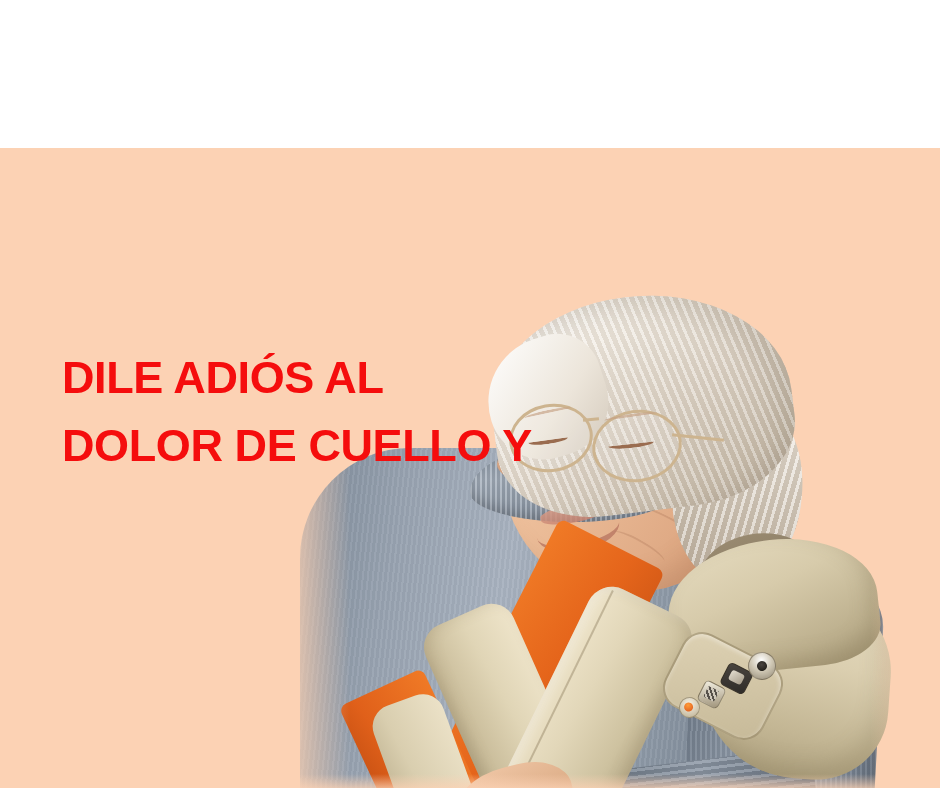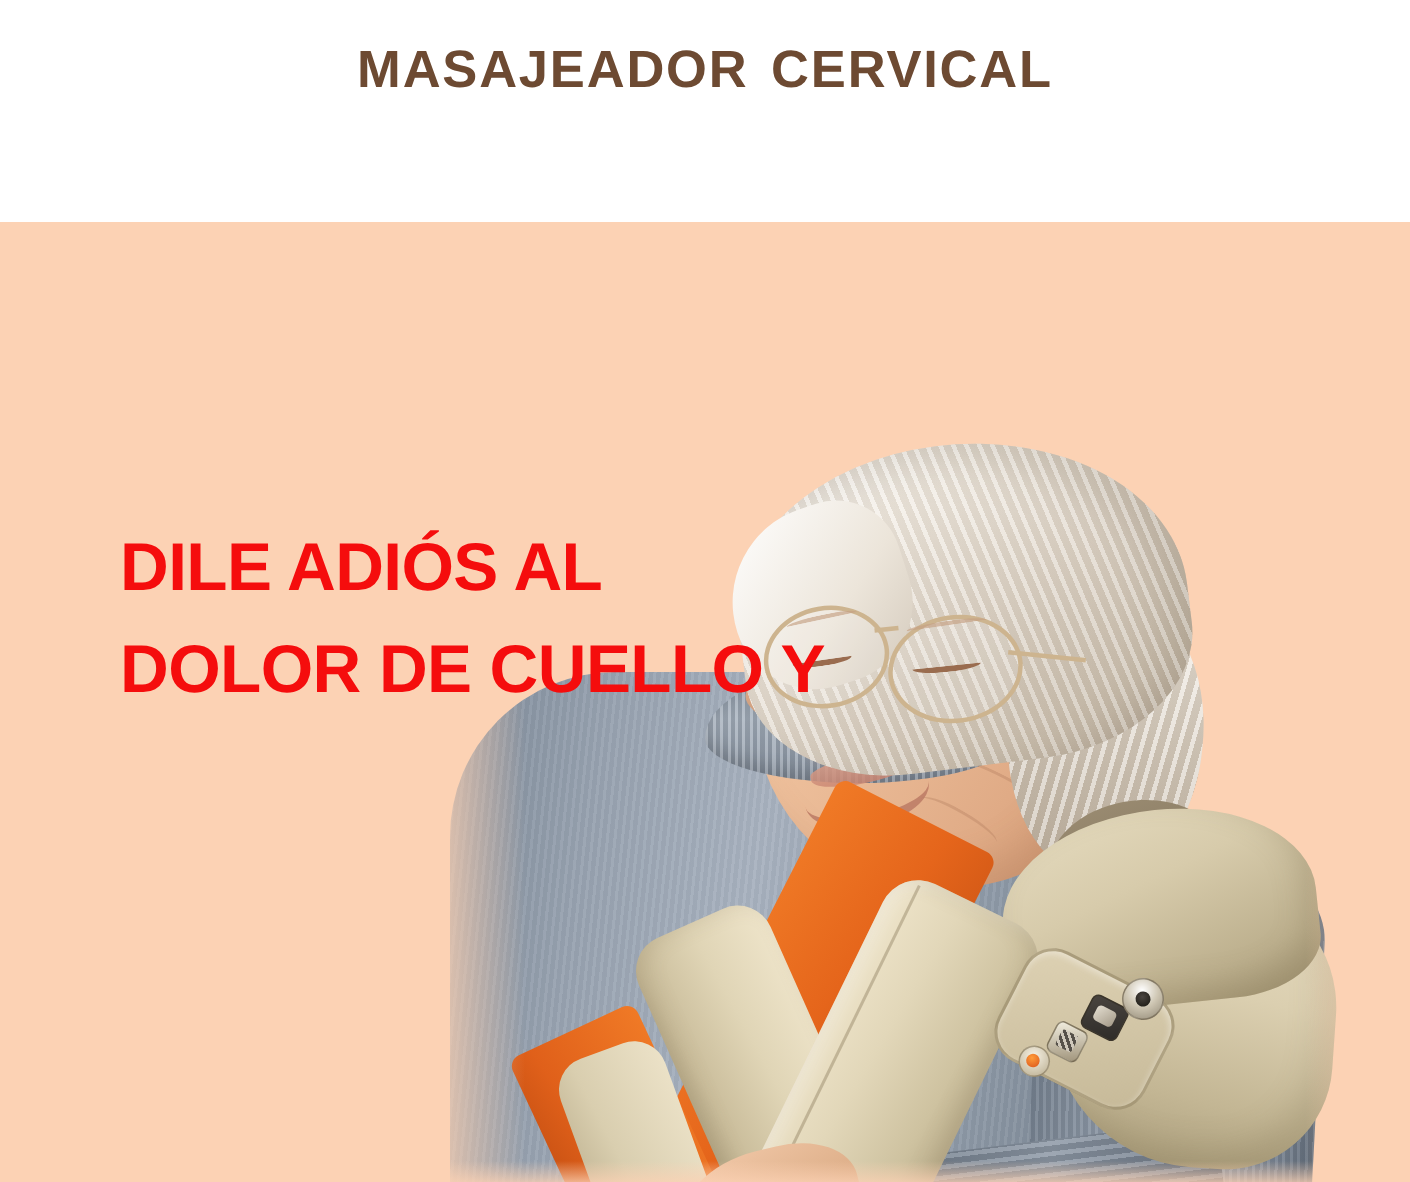--- a/index.html
+++ b/index.html
@@ -44,21 +44,21 @@
   }
 
   
   .stage{
     position:absolute;left:0;top:148px;width:940px;height:640px;
     background:#FCD2B4;overflow:hidden;
   }
 
   
   .headline{
-    position:absolute;left:80px;top:196px;z-index:35;
+    position:absolute;left:62px;top:196px;z-index:35;
     width:470px;
   }
   .headline-line{
     margin:0;padding:0;
     font-family:"Liberation Sans", sans-serif;
     font-weight:bold;
     font-size:45px;
     line-height:68px;
     letter-spacing:-0.4px;
     color:#F50D0D;
@@ -417,16 +417,15 @@
       <div class="blend-bottom"></div>
     </div>
 
     <div class="headline">
       <p class="headline-line">DILE ADIÓS AL</p>
       <p class="headline-line">DOLOR DE CUELLO Y</p>
     </div>
   </div>
 
   <div class="header-band">
-    <h1 class="title-main">Masajeador Cervical</h1>
   </div>
 
 </div>
 
 </body></html>

